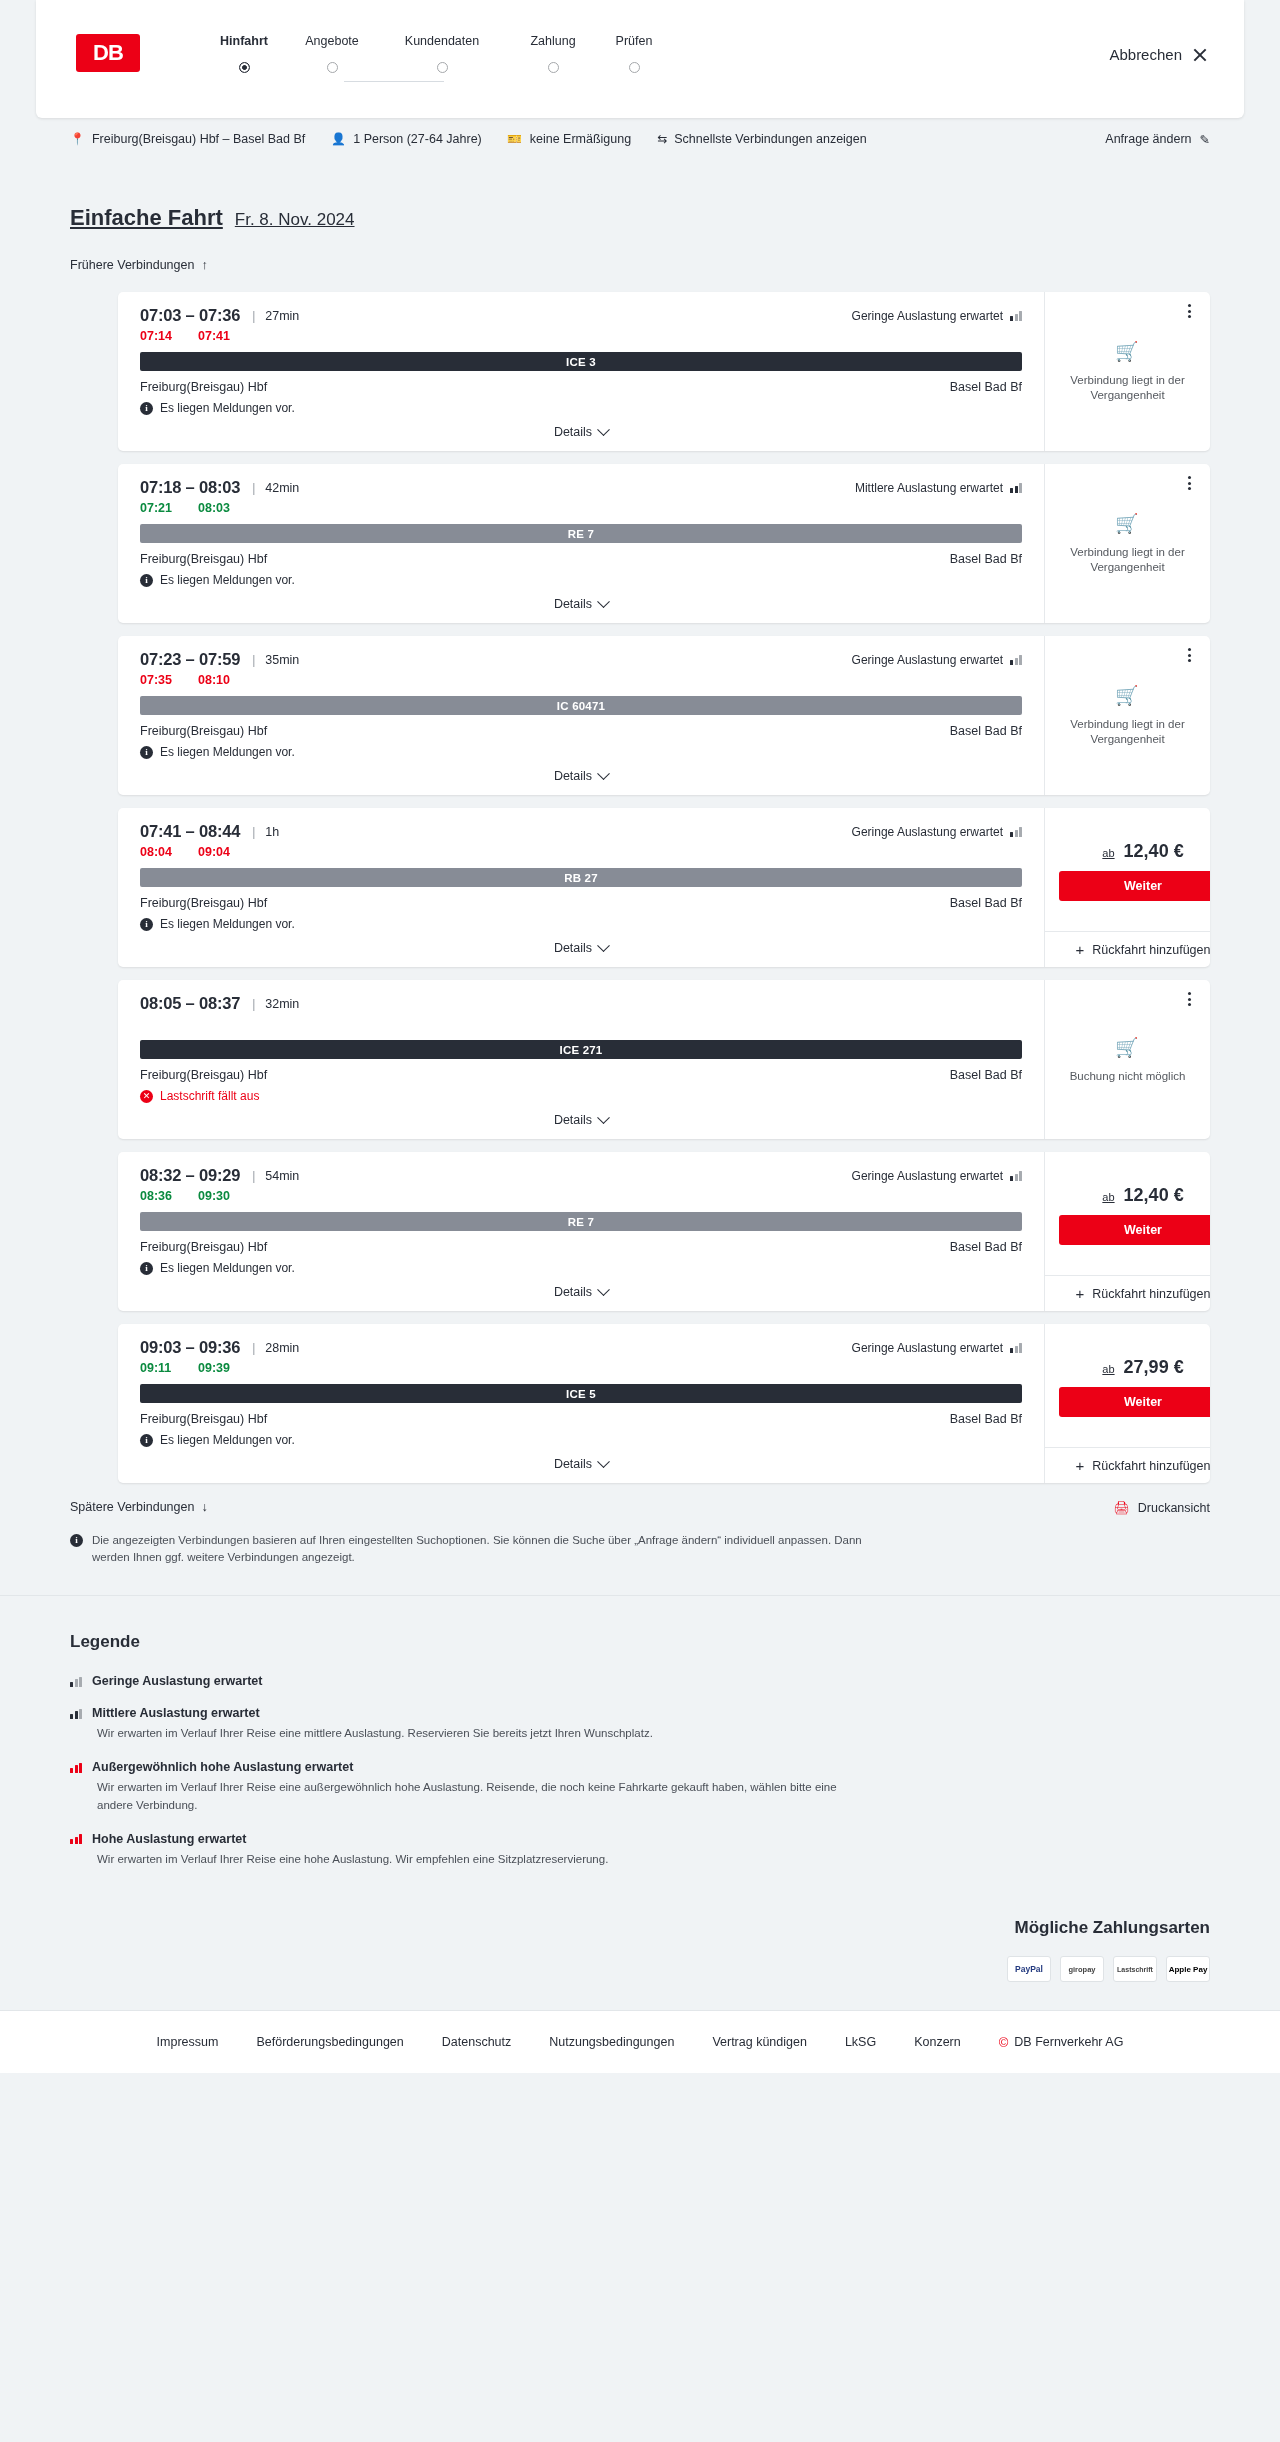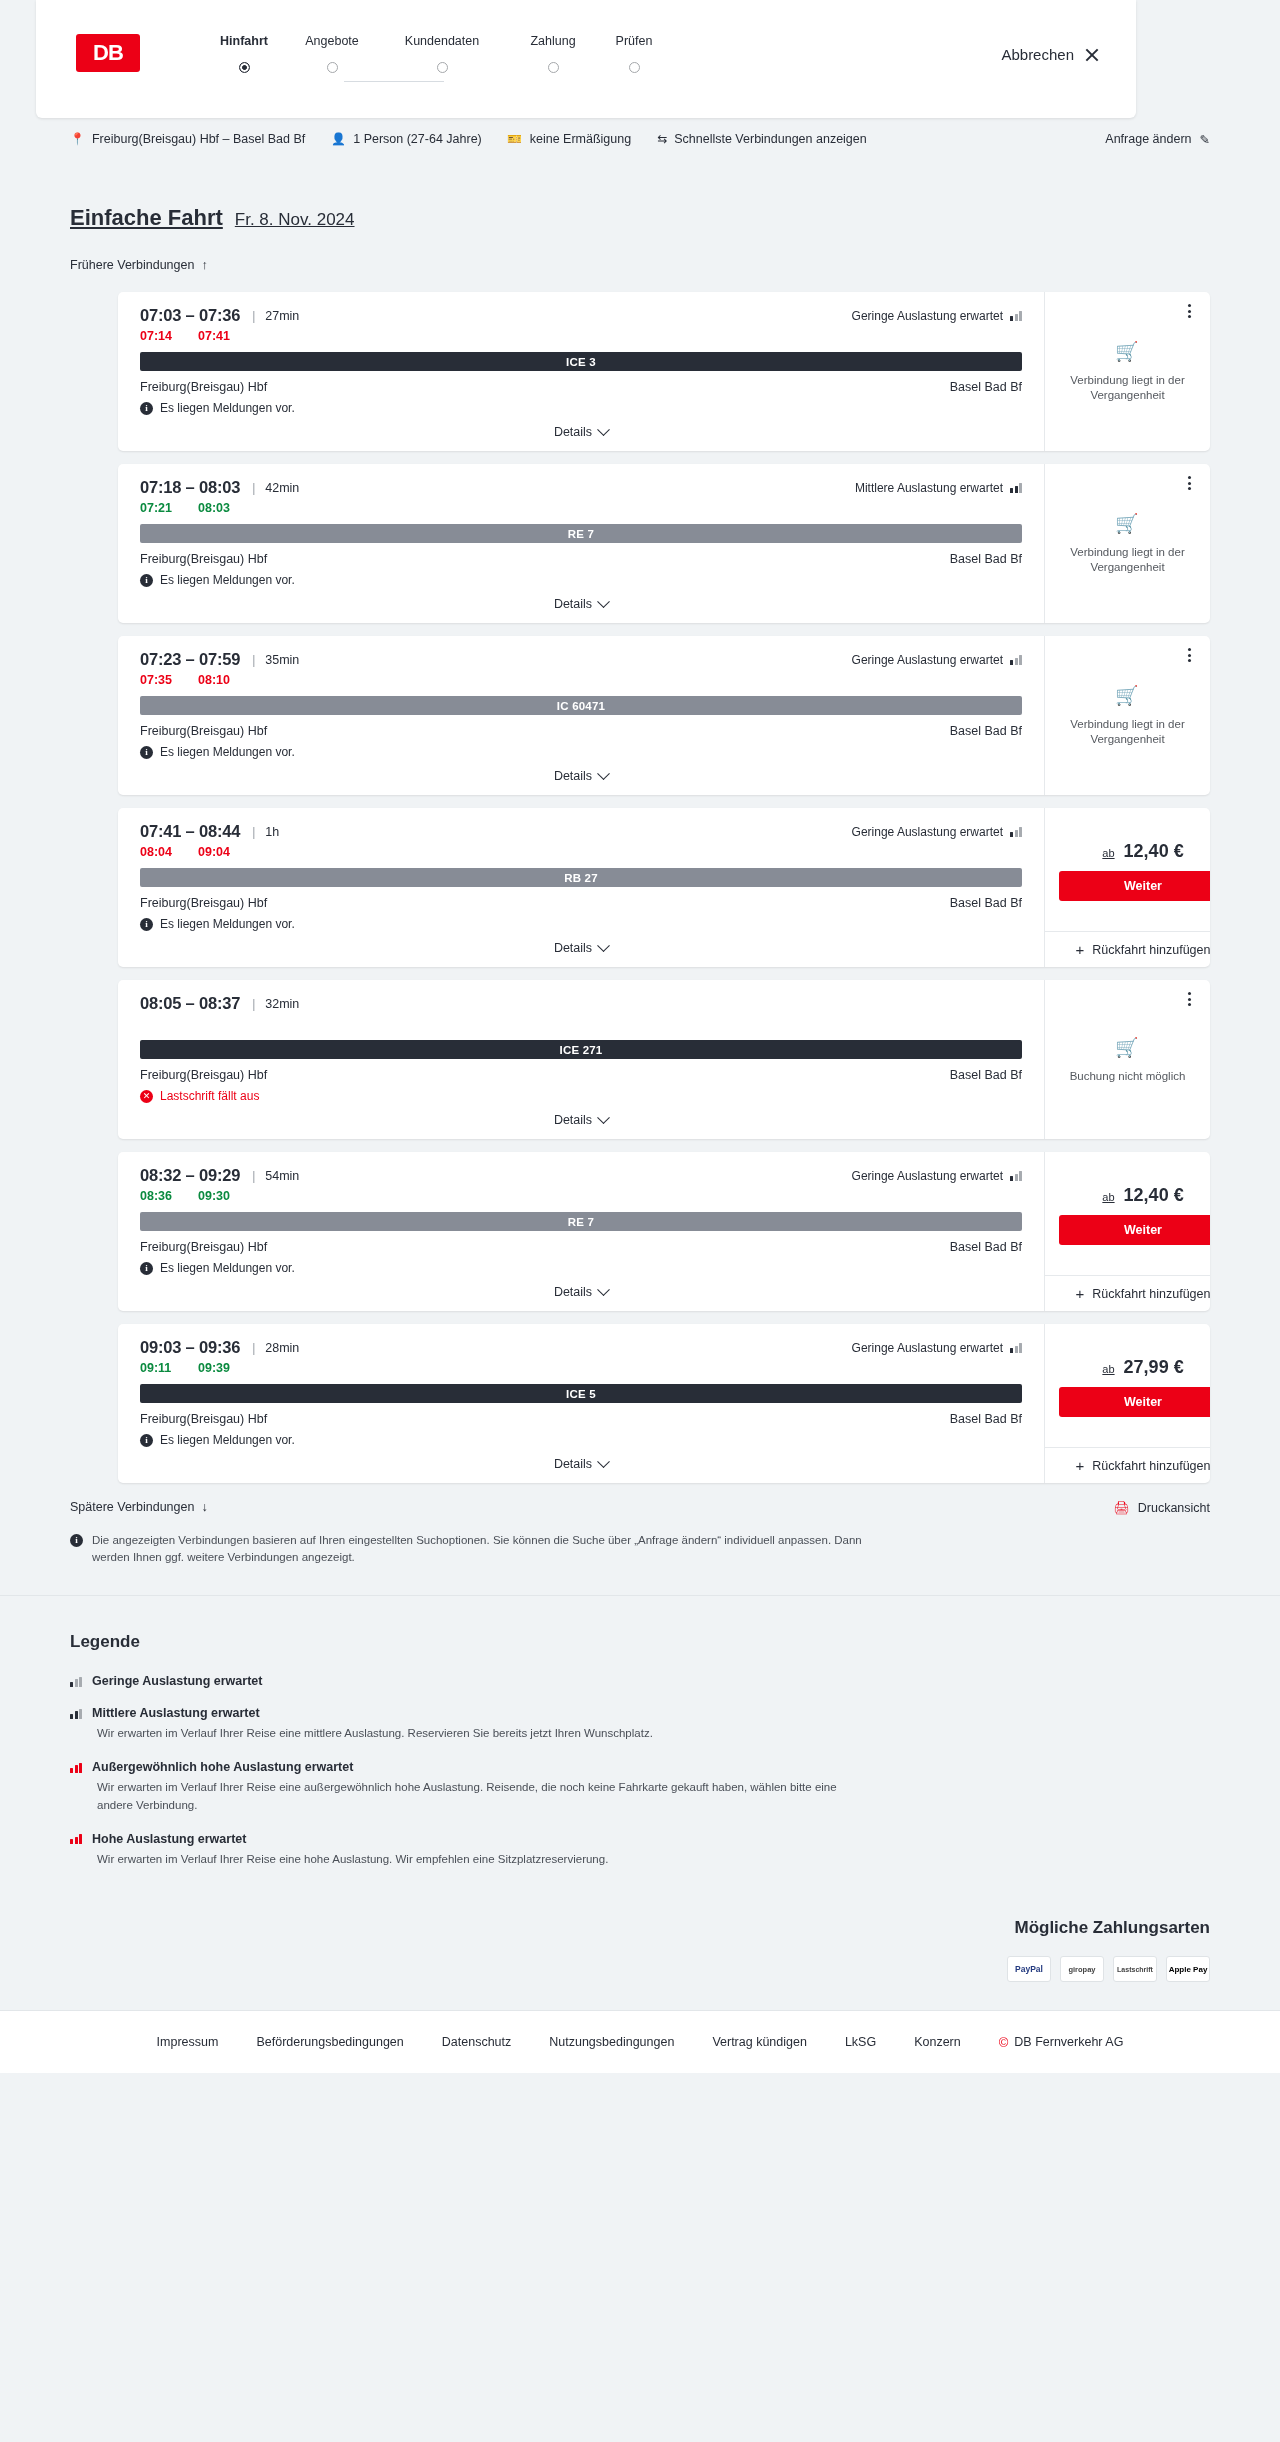--- a/index.html
+++ b/index.html
@@ -8,21 +8,21 @@
     width: 1280px;
     background: #f0f3f5;
     font-family: "Liberation Sans", sans-serif;
     color: #282d37;
     -webkit-font-smoothing: antialiased;
   }
   .page { width: 1280px; margin: 0 auto; background: #f0f3f5; position: relative; }
 
   
   .header-card {
-    position: absolute; left: 36px; top: 0; width: 1100px; height: 118px;
+    position: absolute; left: 36px; top: 0; width: 1208px; height: 118px;
     background: #fff; border-bottom-left-radius: 6px; border-bottom-right-radius: 6px;
     box-shadow: 0 1px 3px rgba(0,0,0,0.10);
   }
   .db-logo {
     position: absolute; left: 40px; top: 34px; width: 64px; height: 38px;
     background: #ec0016; border-radius: 3px; display: flex; align-items: center; justify-content: center;
   }
   .db-logo span { color: #fff; font-weight: bold; font-size: 22px; letter-spacing: -1px; font-family: "Liberation Sans", sans-serif; }
 
   .stepper { position: absolute; left: 168px; top: 34px; width: 560px; height: 50px; }

